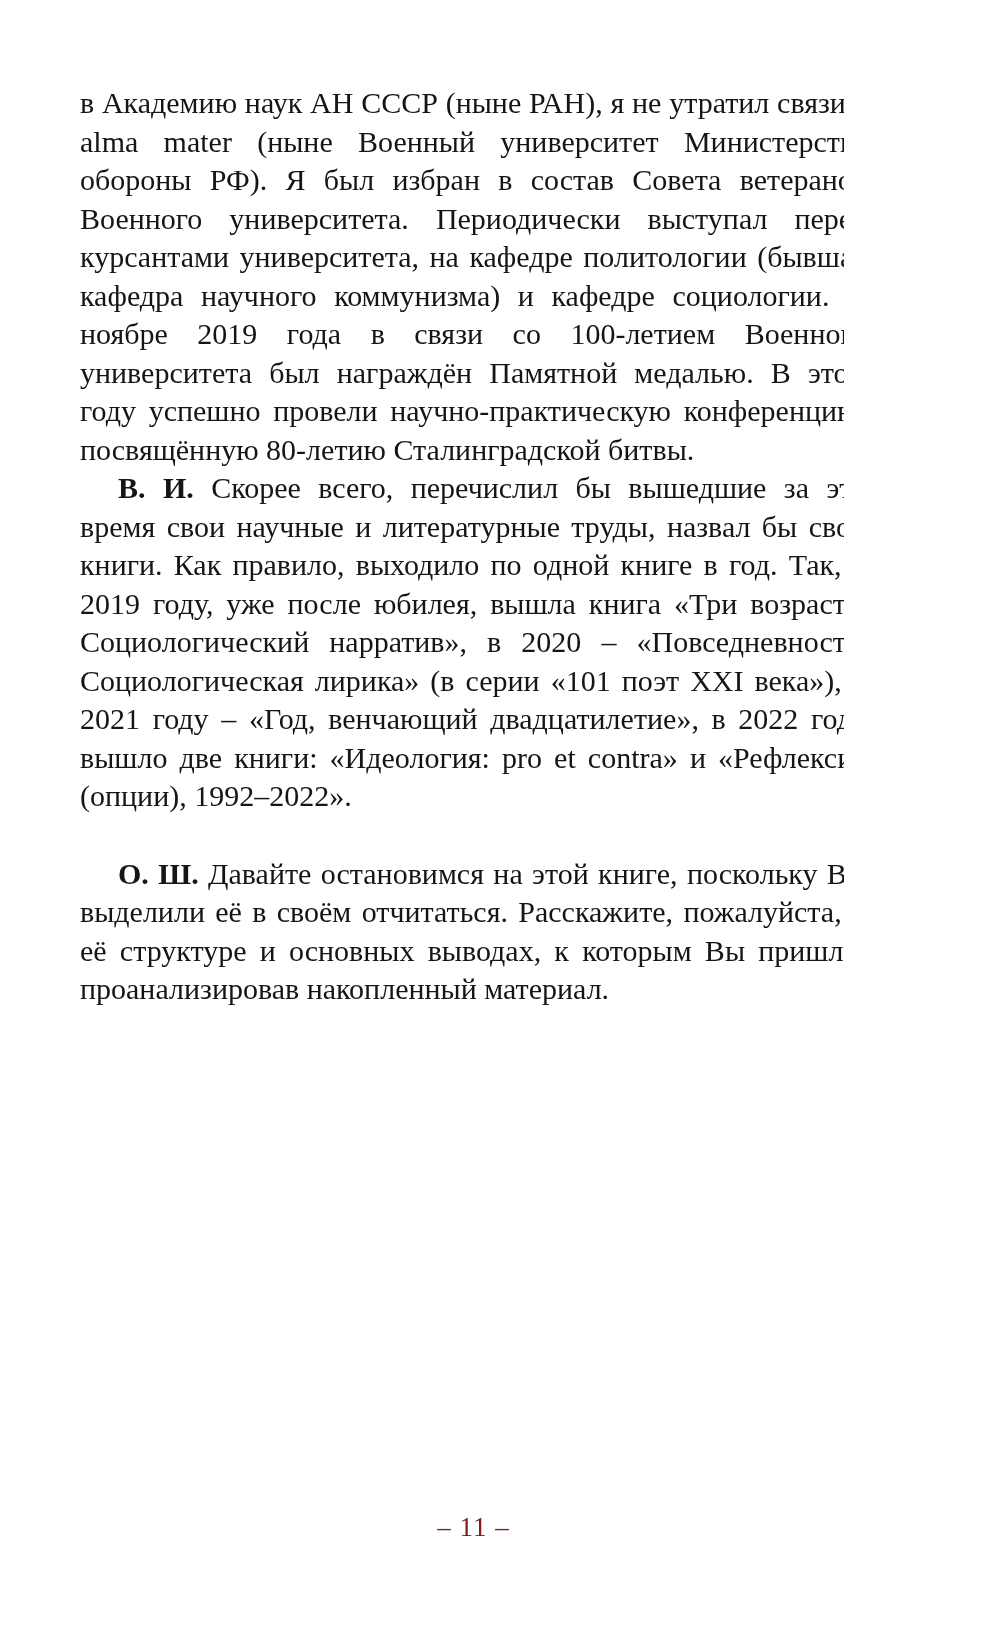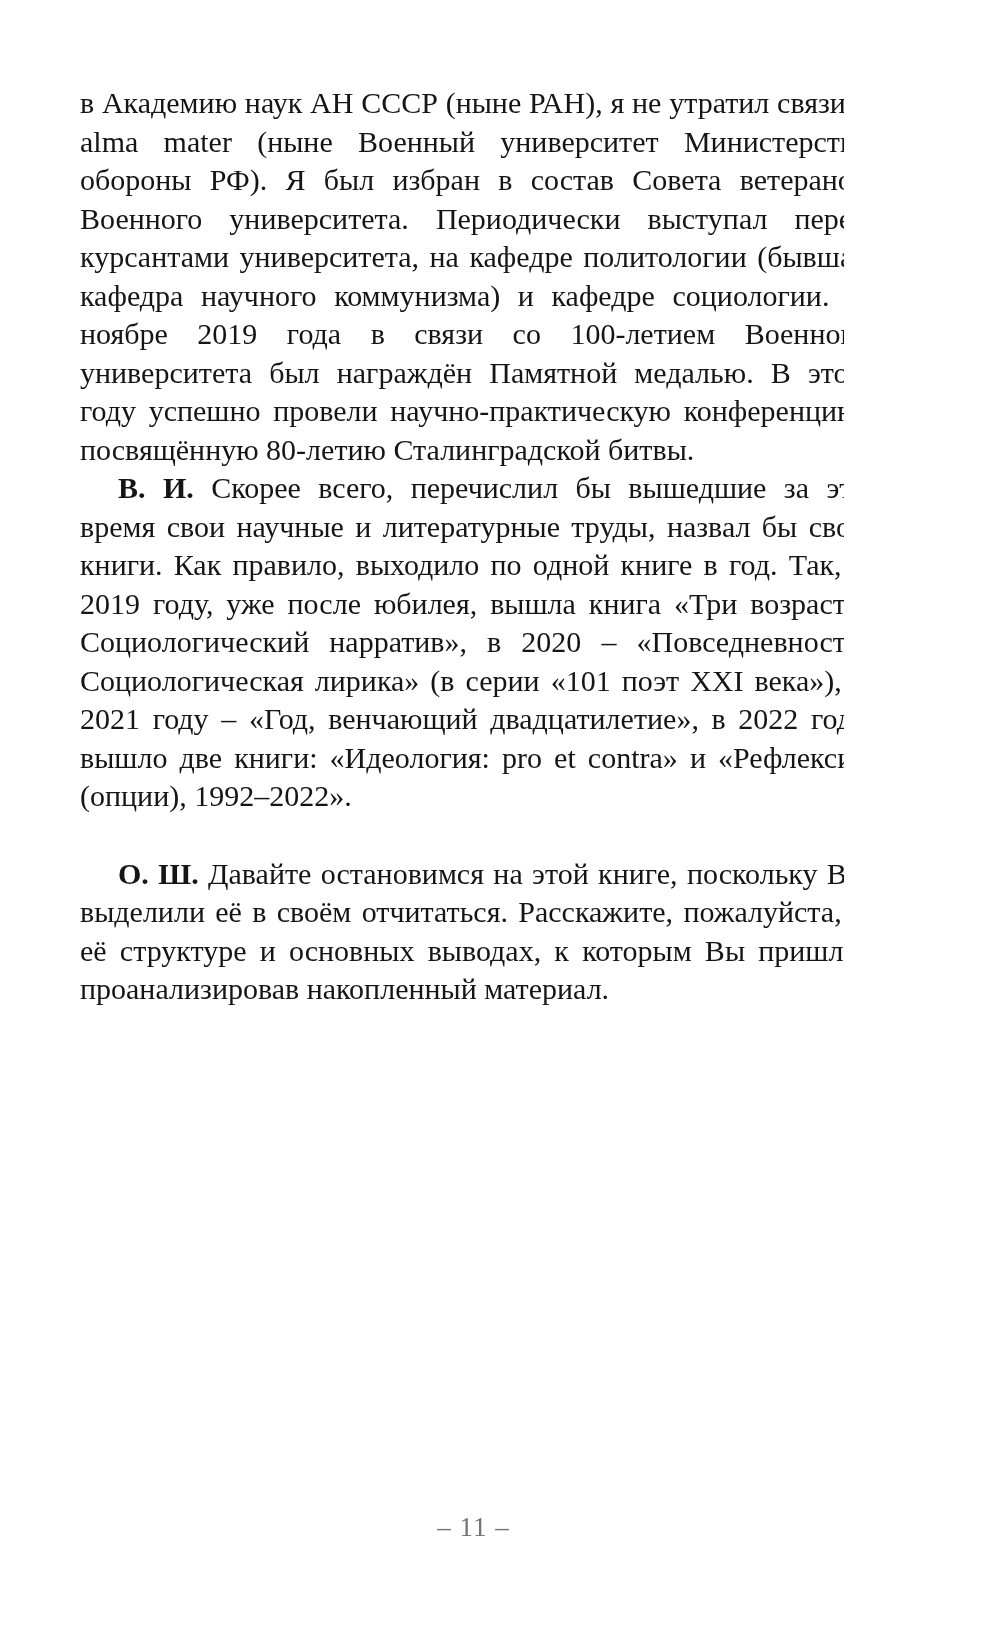--- a/index.html
+++ b/index.html
@@ -42,21 +42,21 @@
   .speaker {
     font-weight: bold;
   }
   .page-number {
     position: absolute;
     left: 80px;
     width: 787px;
     bottom: 108px;
     text-align: center;
     font-size: 27px;
-    color: #737373;
+    color: #7f1d1d;
     letter-spacing: 1px;
   }
 </style>
 </head>
 <body>
 
 <div class="page">
 
   <div class="text-block">
 

